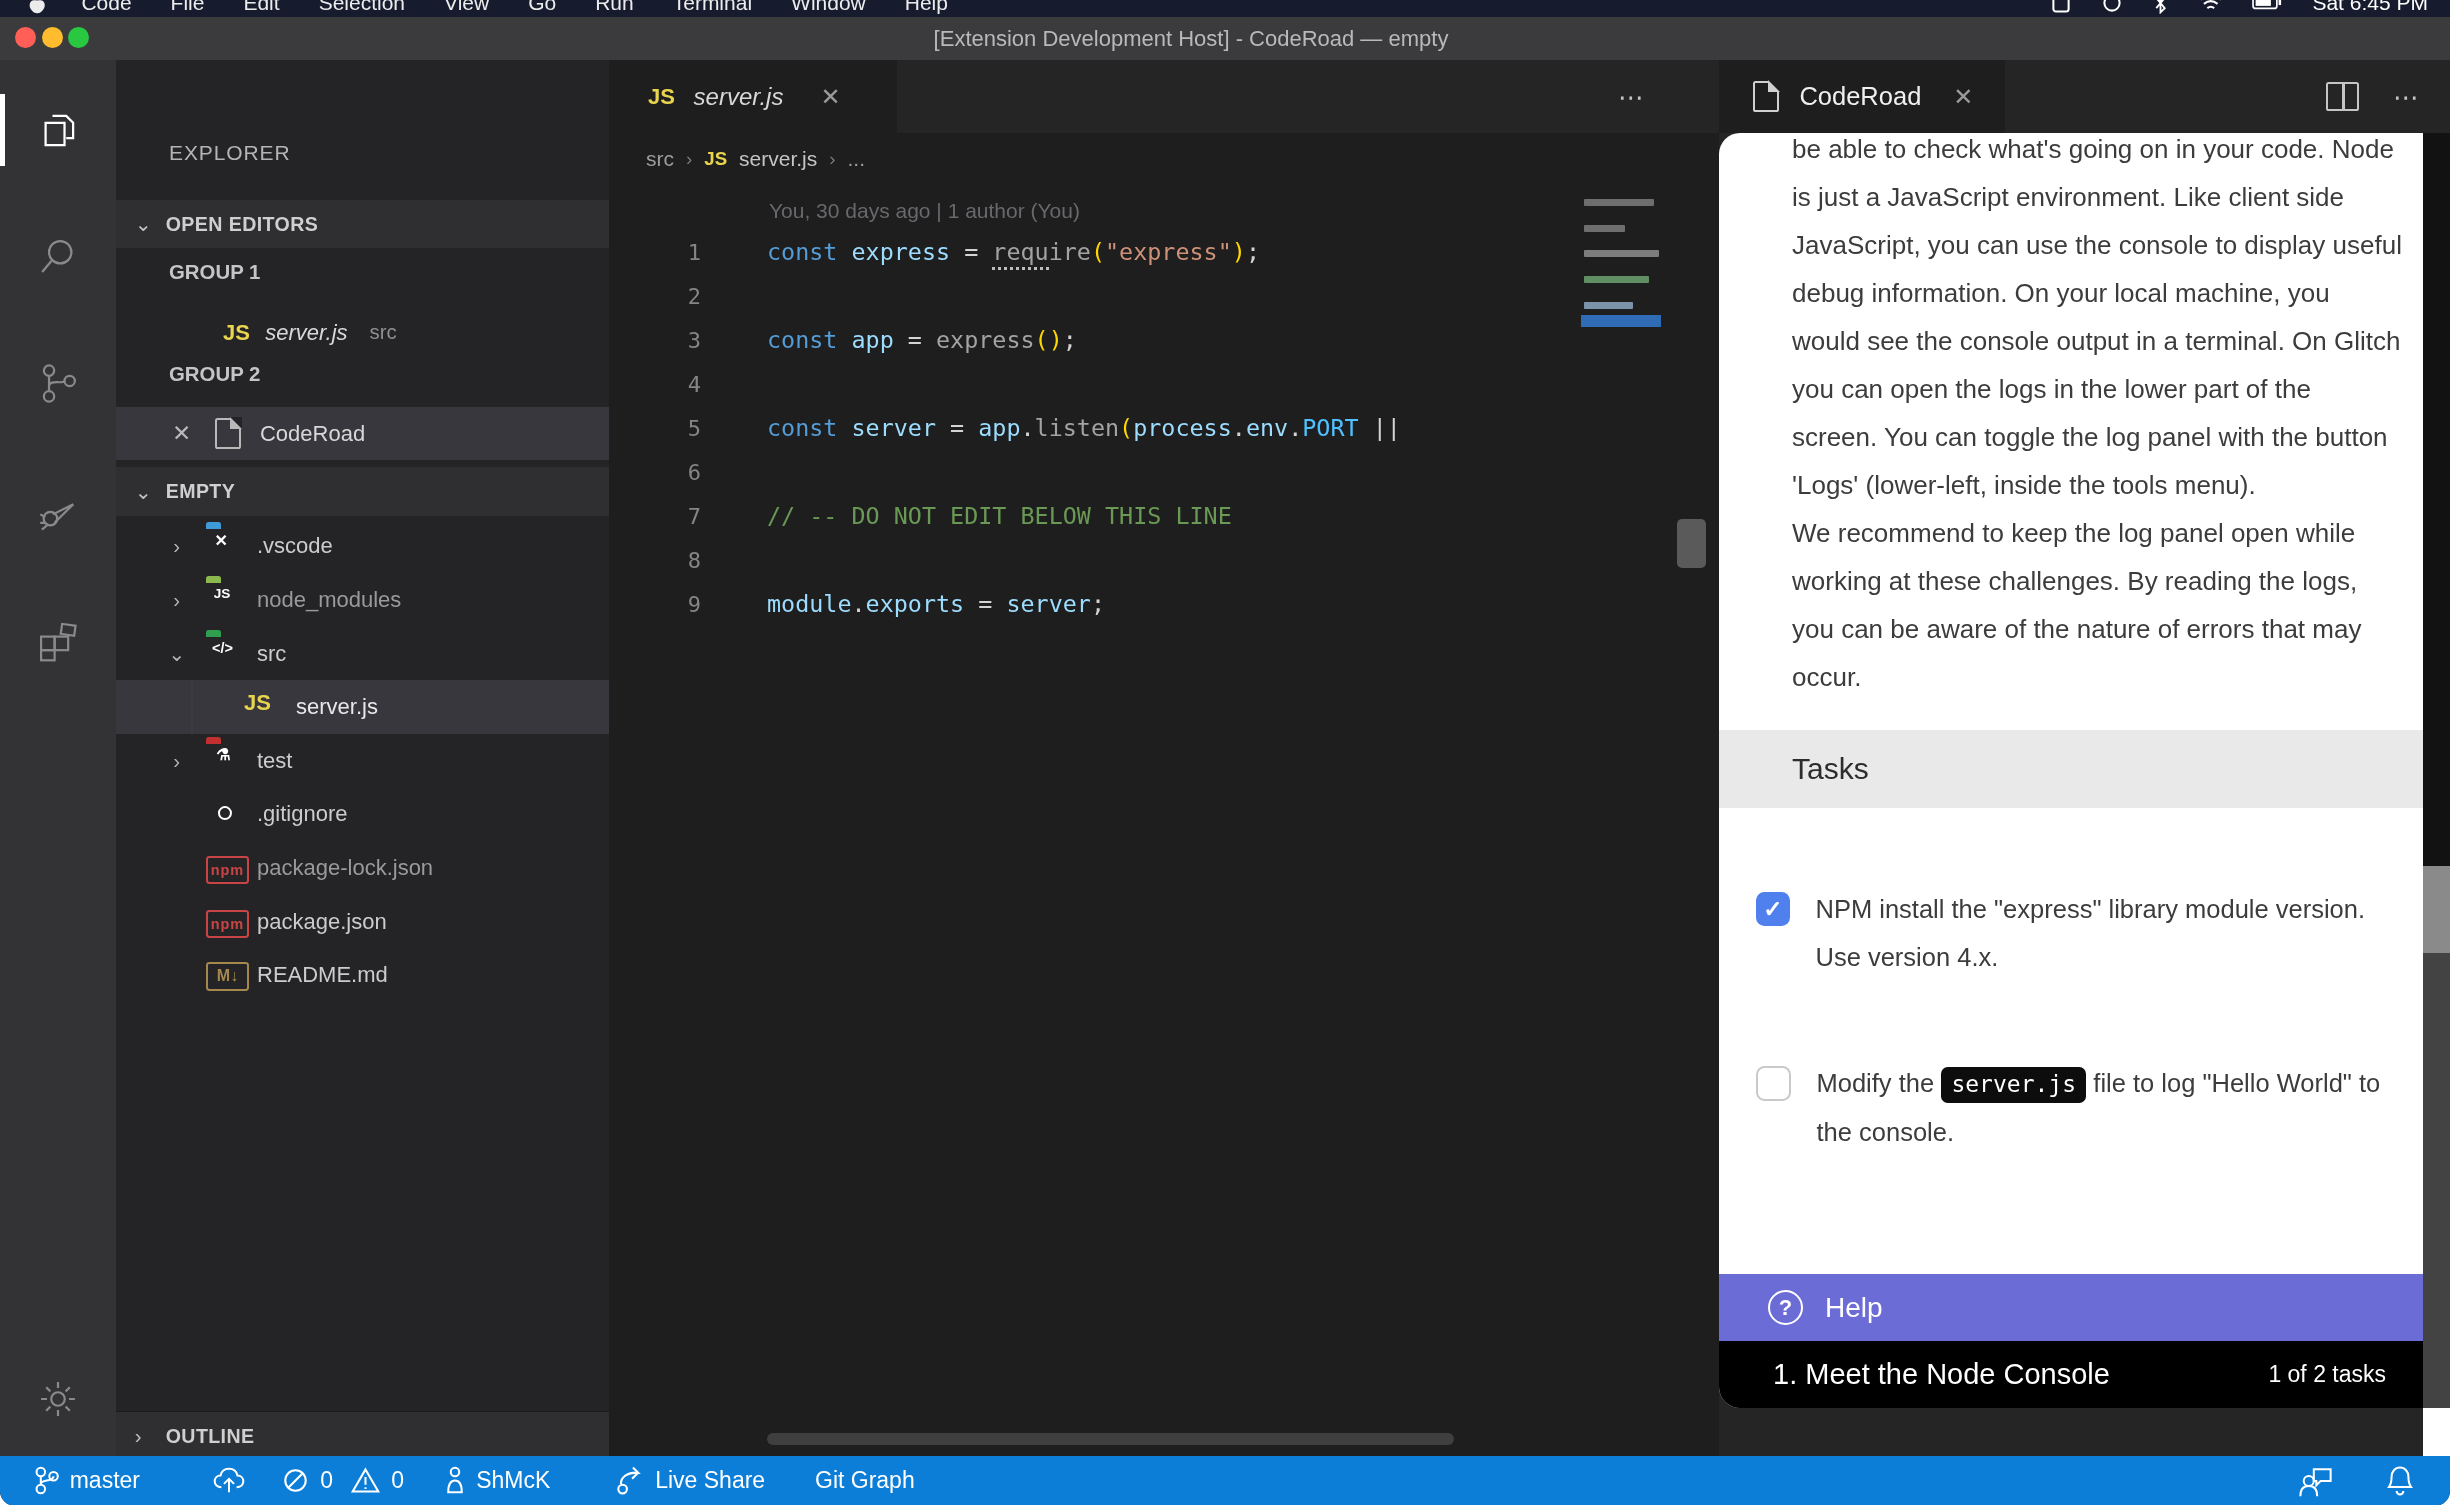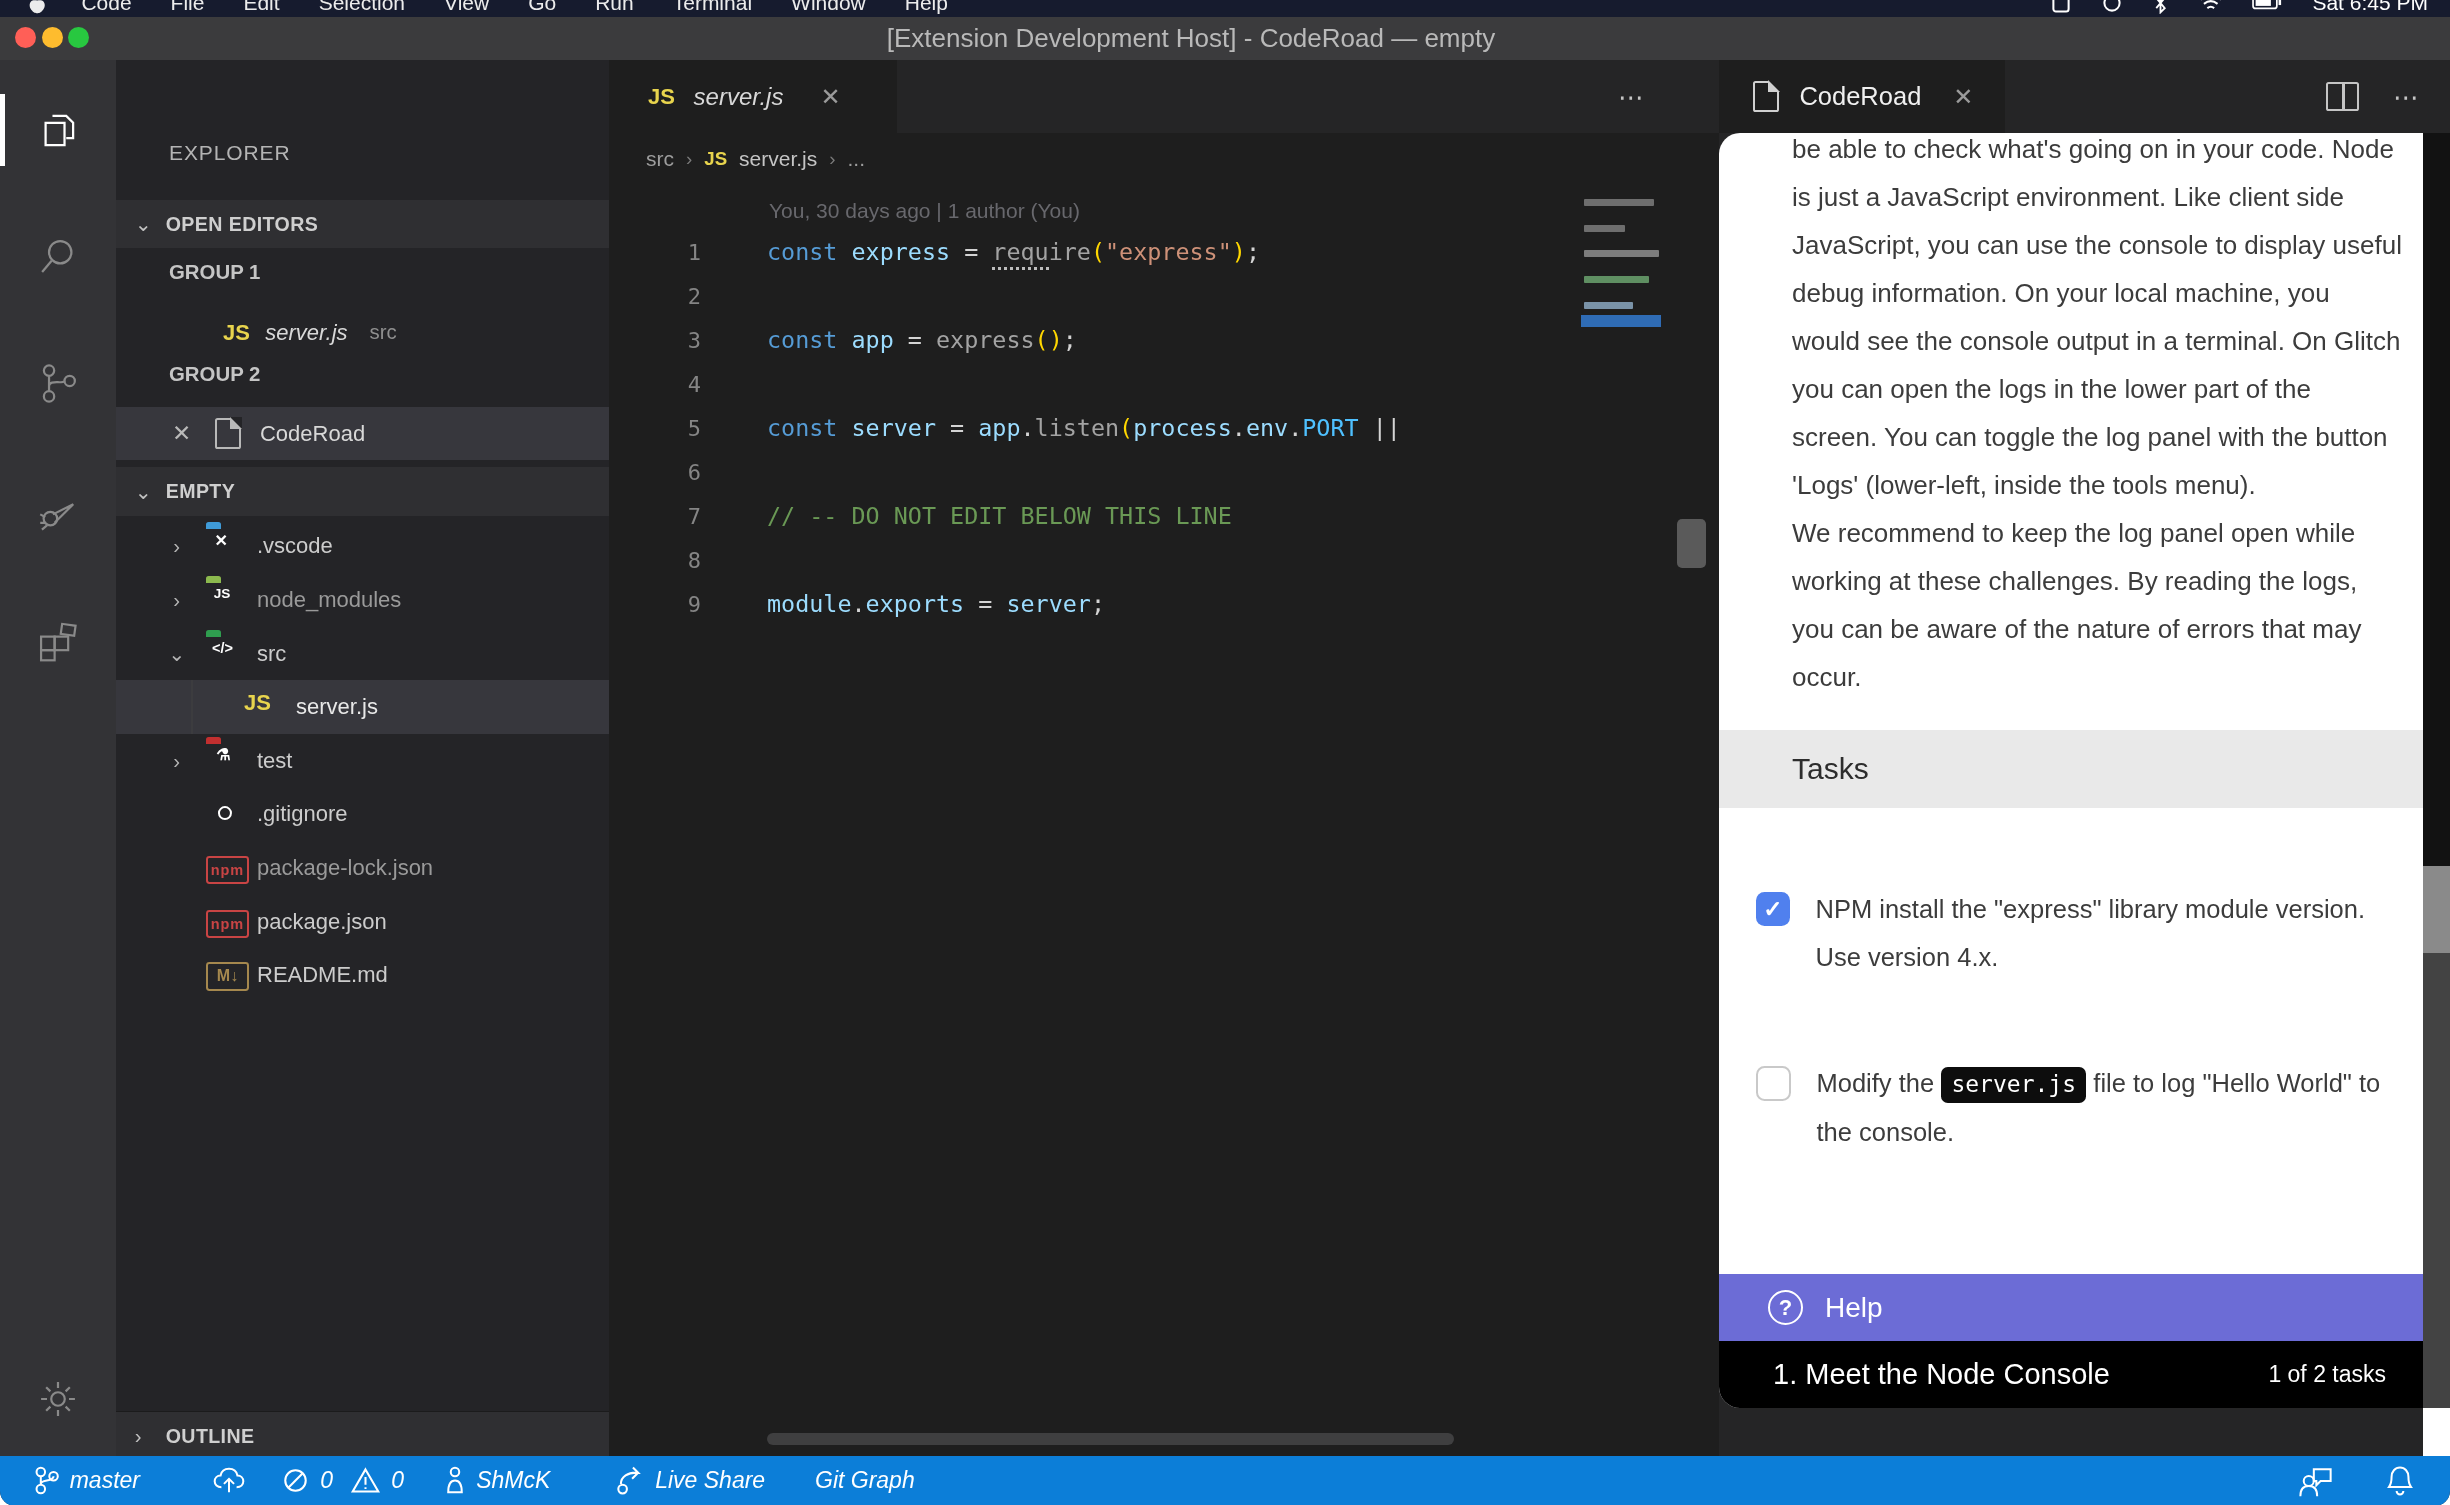--- a/index.html
+++ b/index.html
@@ -14,21 +14,21 @@
   #menubar .apple{margin:0 34px 0 27px;}
   #menubar .right{position:absolute;right:22px;top:0;height:29px;display:flex;align-items:center;gap:29px;color:#fff;}
   #menubar svg{display:block;}
   
   #titlebar{position:absolute;left:0;top:17px;width:2450px;height:43px;background:#3b3b3d;}
   .tl{position:absolute;top:27px;width:21px;height:21px;border-radius:50%;}
   #tl-red{left:15.3px;background:#ff5f57;}
   #tl-yellow{left:42px;background:#febc2e;}
   #tl-green{left:68px;background:#28c840;}
   #window-title{position:absolute;left:0;top:17px;width:2382px;height:43px;line-height:43px;text-align:center;
-    color:#b9b9b9;font-size:26px;}
+    color:#b9b9b9;font-size:22px;}
   
   #activitybar{position:absolute;left:0;top:60px;width:116px;height:1397px;background:#333336;}
   .act{position:absolute;left:0;width:116px;height:82px;display:flex;align-items:center;justify-content:center;}
   .act svg{stroke:#8a8a8a;fill:none;stroke-width:2.6;}
   .act.active svg{stroke:#ffffff;}
   .act.active::before{content:'';position:absolute;left:0;top:5.1px;bottom:5.1px;width:5.1px;background:#ffffff;}
   #act-gear{position:absolute;left:0;bottom:24px;width:116px;height:68px;display:flex;align-items:center;justify-content:center;}
   #act-gear svg{stroke:#8a8a8a;fill:none;stroke-width:2.6;}
   
   #sidebar{position:absolute;left:116px;top:60px;width:493px;height:1397px;background:#242427;overflow:hidden;}
@@ -120,21 +120,21 @@
   #panel-footer{position:absolute;left:0;top:1208px;width:704px;height:67px;background:#000;display:flex;align-items:center;color:#fff;}
   #panel-footer .ftitle{margin-left:54px;font-size:29px;}
   #panel-footer .fprogress{position:absolute;right:37px;font-size:23px;}
   
   #pscroll{position:absolute;left:704px;top:73px;width:27px;height:1324px;background:#121212;}
   #pscroll .thumb{position:absolute;left:0;top:733px;width:27px;height:87px;background:#8a8a8a;}
   #pscroll .track-low{position:absolute;left:0;top:820px;width:27px;height:455px;background:#434343;}
   #pscroll .track-bottom{position:absolute;left:0;top:1275px;width:27px;height:48px;background:#ffffff;}
   
   #statusbar{position:absolute;left:0;top:1456px;width:2450px;height:49px;background:#0c7ed8;color:#fff;font-size:23px;}
-  .sbitem{position:absolute;top:0;height:49px;display:flex;align-items:center;gap:10.2px;white-space:nowrap;font-style:italic;}
+  .sbitem{position:absolute;top:0;height:49px;display:flex;align-items:center;gap:10.2px;white-space:nowrap;}
   .sbitem svg{stroke:#fff;fill:none;stroke-width:2.4;display:block;}
 </style>
 </head>
 <body>
 
 <div id="window">
 
   <div id="menubar">
     <div class="inner">
       <span class="apple">

